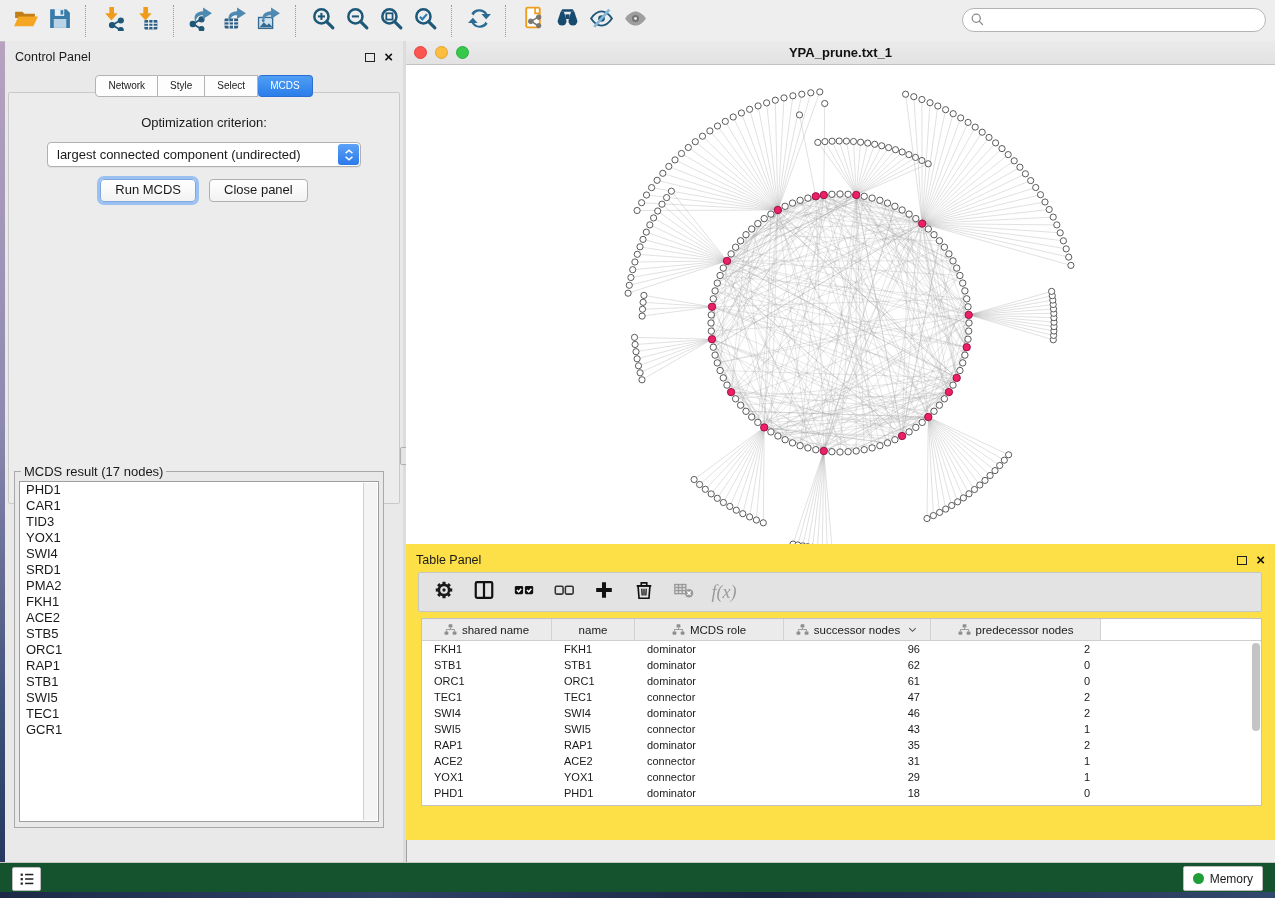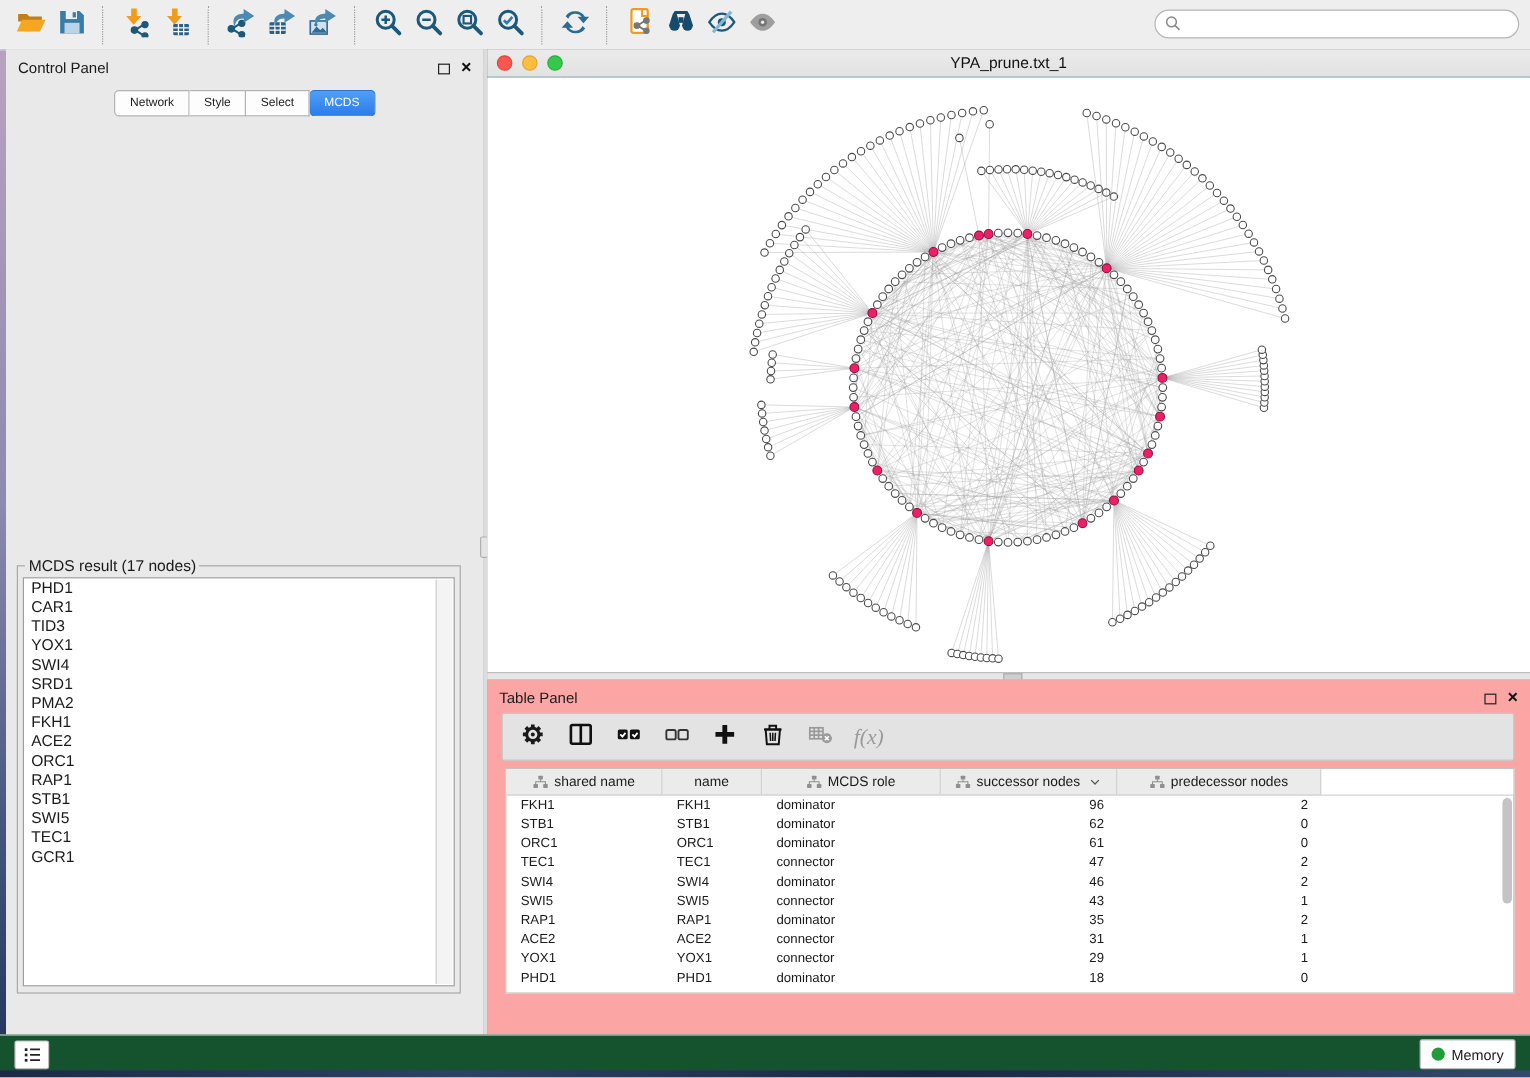--- a/index.html
+++ b/index.html
@@ -62,37 +62,37 @@
     border:1px solid #9e9e9e;overflow:hidden;}
   .mcds-scroll{position:absolute;top:1px;bottom:1px;right:1px;width:13px;background:#f4f4f4;border-left:1px solid #cfcfcf;}
   .mcds-item{font-size:13px;line-height:16px;padding-left:6px;}
 
   
   #v-splitter{left:403px;top:41px;width:3px;height:821px;background:#dcdcdc;border-right:1px solid #9f9f9f;}
   #v-splitter .handle{position:absolute;left:-3px;top:406px;width:9px;height:16px;background:#e4e4e4;
     border:1px solid #b0b0b0;border-radius:2px;}
 
   
-  #network-window{left:406px;top:41px;width:869px;height:519px;background:#0369a1;}
+  #network-window{left:406px;top:41px;width:869px;height:519px;background:#0f172a;font-weight:bold;}
   #network-titlebar{height:23px;background:linear-gradient(#ebebeb,#e2e2e2);border-bottom:1px solid #c2c2c2;
     position:relative;display:flex;align-items:center;justify-content:center;}
   .traffic{position:absolute;left:8px;top:5px;display:flex;gap:8px;}
   .light{width:13px;height:13px;border-radius:50%;}
   .light.red{background:#fc5650;border:1px solid #e2443e;box-sizing:border-box;}
   .light.yellow{background:#fdbd3e;border:1px solid #e0a531;box-sizing:border-box;}
   .light.green{background:#35c84b;border:1px solid #2aaf3f;box-sizing:border-box;}
   #network-title{font-size:13px;color:#111;}
   #network-canvas{width:869px;height:495px;background:#fff;}
 
   
   #h-splitter{left:406px;top:560px;width:869px;height:6px;background:#e6e6e6;border-top:1px solid #bdbdbd;}
   #h-splitter .handle{position:absolute;left:430px;top:0px;width:14px;height:5px;background:#cfcfcf;border:1px solid #adadad;}
 
   
-  #table-panel{left:406px;top:566px;width:869px;height:296px;background:#fca5a5;}
+  #table-panel{left:406px;top:544px;width:869px;height:296px;background:#fde047;}
   #tp-toolbar{position:absolute;left:12px;right:13px;top:28px;height:38px;background:#e3e3e3;
     border:1px solid #c6c6c6;border-radius:2px;display:flex;align-items:center;padding-left:12px;gap:14px;}
   .tp-btn{width:26px;height:26px;display:flex;align-items:center;justify-content:center;}
   .tp-btn svg{width:22px;height:22px;}
   .fx-label{font-family:"Liberation Serif","DejaVu Serif",serif;font-style:italic;font-size:18px;color:#9a9a9a;}
 
   #node-table{position:absolute;left:15px;right:13px;top:74px;height:186px;background:#fff;border:1px solid #c2c2c2;}
   .nt-header{display:flex;height:21px;background:#ebebeb;border-bottom:1px solid #cfcfcf;}
   .nt-hcell{display:flex;align-items:center;justify-content:center;gap:5px;font-size:11.5px;
     border-right:1px solid #d2d2d2;box-sizing:border-box;position:relative;}
@@ -288,33 +288,50 @@
       <span class="float-icon"></span>
       <span class="close-icon">×</span>
     </span>
   </div>
   <div class="cp-tabs">
       <span class="cp-tab">Network</span>
       <span class="cp-tab">Style</span>
       <span class="cp-tab">Select</span>
       <span class="cp-tab active">MCDS</span>
     </div>
+  <div class="cp-content">
+    <div class="opt-label">Optimization criterion:</div>
+    <div class="dropdown">
+      <span class="dd-text">largest connected component (undirected)</span>
+      <span class="dd-stepper">
+        <svg viewBox="0 0 14 16" width="12" height="14">
+          <polyline points="3,6 7,2.5 11,6" fill="none" stroke="#fff" stroke-width="1.8"></polyline>
+          <polyline points="3,10 7,13.5 11,10" fill="none" stroke="#fff" stroke-width="1.8"></polyline>
+        </svg>
+      </span>
+    </div>
+    <div class="btn-row">
+      <span class="mac-btn focused">Run MCDS</span>
+      <span class="mac-btn">Close panel</span>
+    </div>
+  </div>
   <fieldset id="mcds-fieldset">
     <legend>MCDS result (17 nodes)</legend>
     <div class="mcds-list">
       <div class="mcds-items">
           <div class="mcds-item">PHD1</div>
           <div class="mcds-item">CAR1</div>
           <div class="mcds-item">TID3</div>
           <div class="mcds-item">YOX1</div>
           <div class="mcds-item">SWI4</div>
           <div class="mcds-item">SRD1</div>
           <div class="mcds-item">PMA2</div>
           <div class="mcds-item">FKH1</div>
           <div class="mcds-item">ACE2</div>
+          <div class="mcds-item">STB5</div>
           <div class="mcds-item">ORC1</div>
           <div class="mcds-item">RAP1</div>
           <div class="mcds-item">STB1</div>
           <div class="mcds-item">SWI5</div>
           <div class="mcds-item">TEC1</div>
           <div class="mcds-item">GCR1</div>
         </div>
       <div class="mcds-scroll"></div>
     </div>
   </fieldset>

